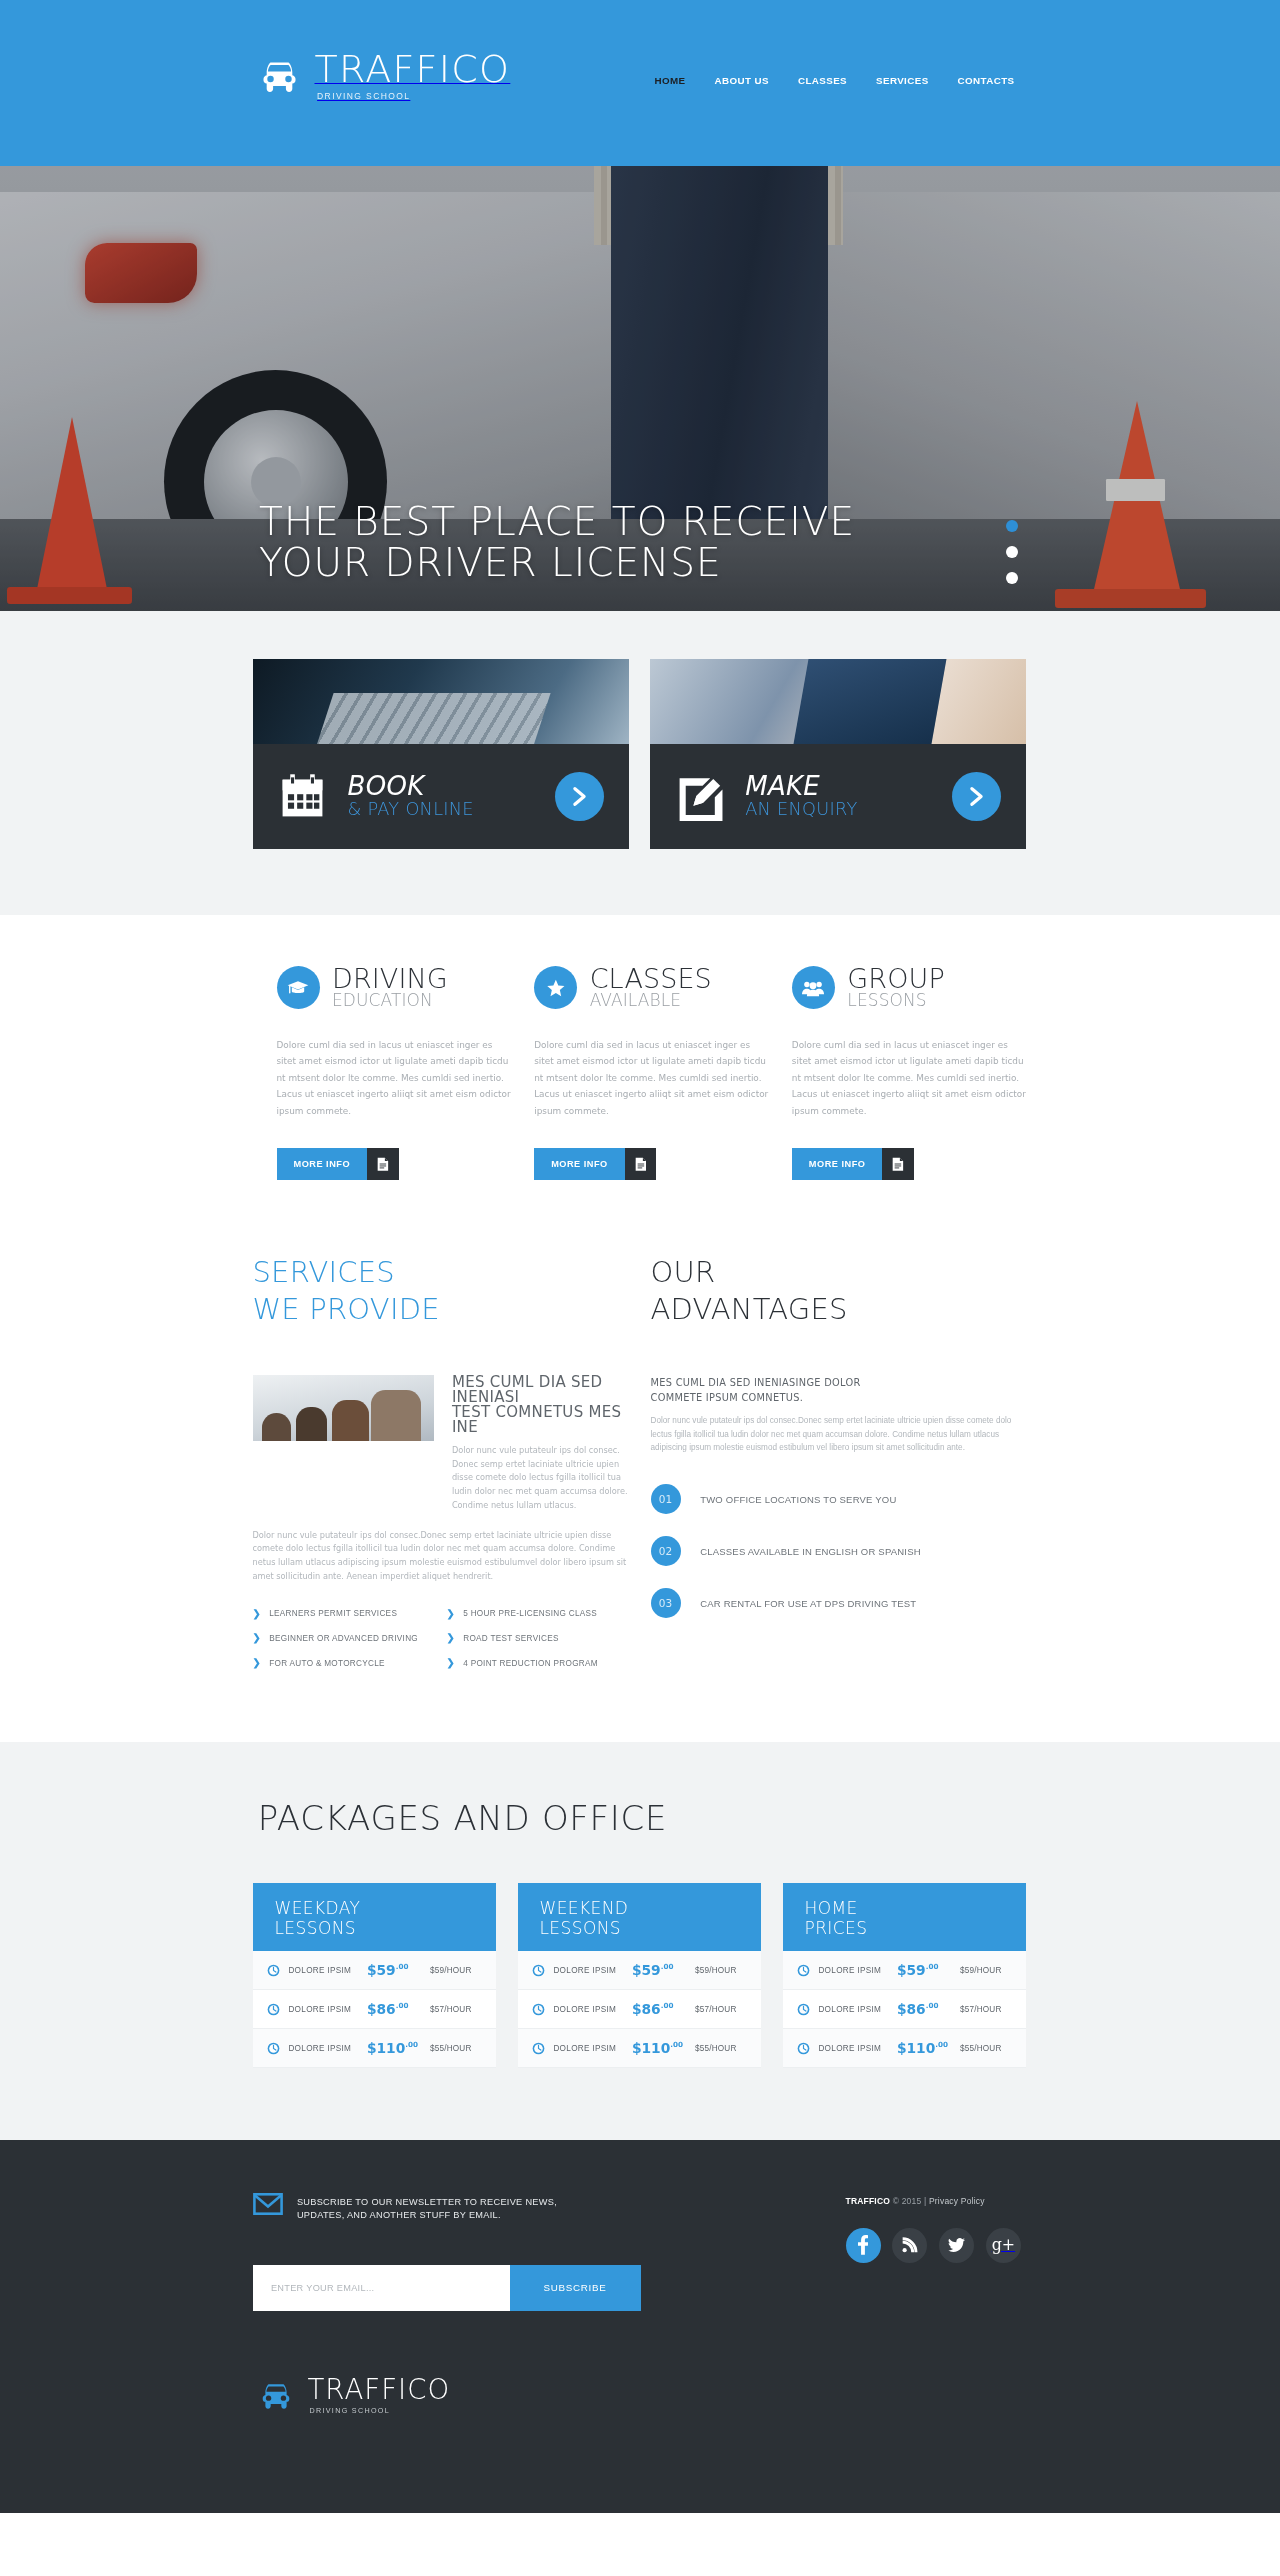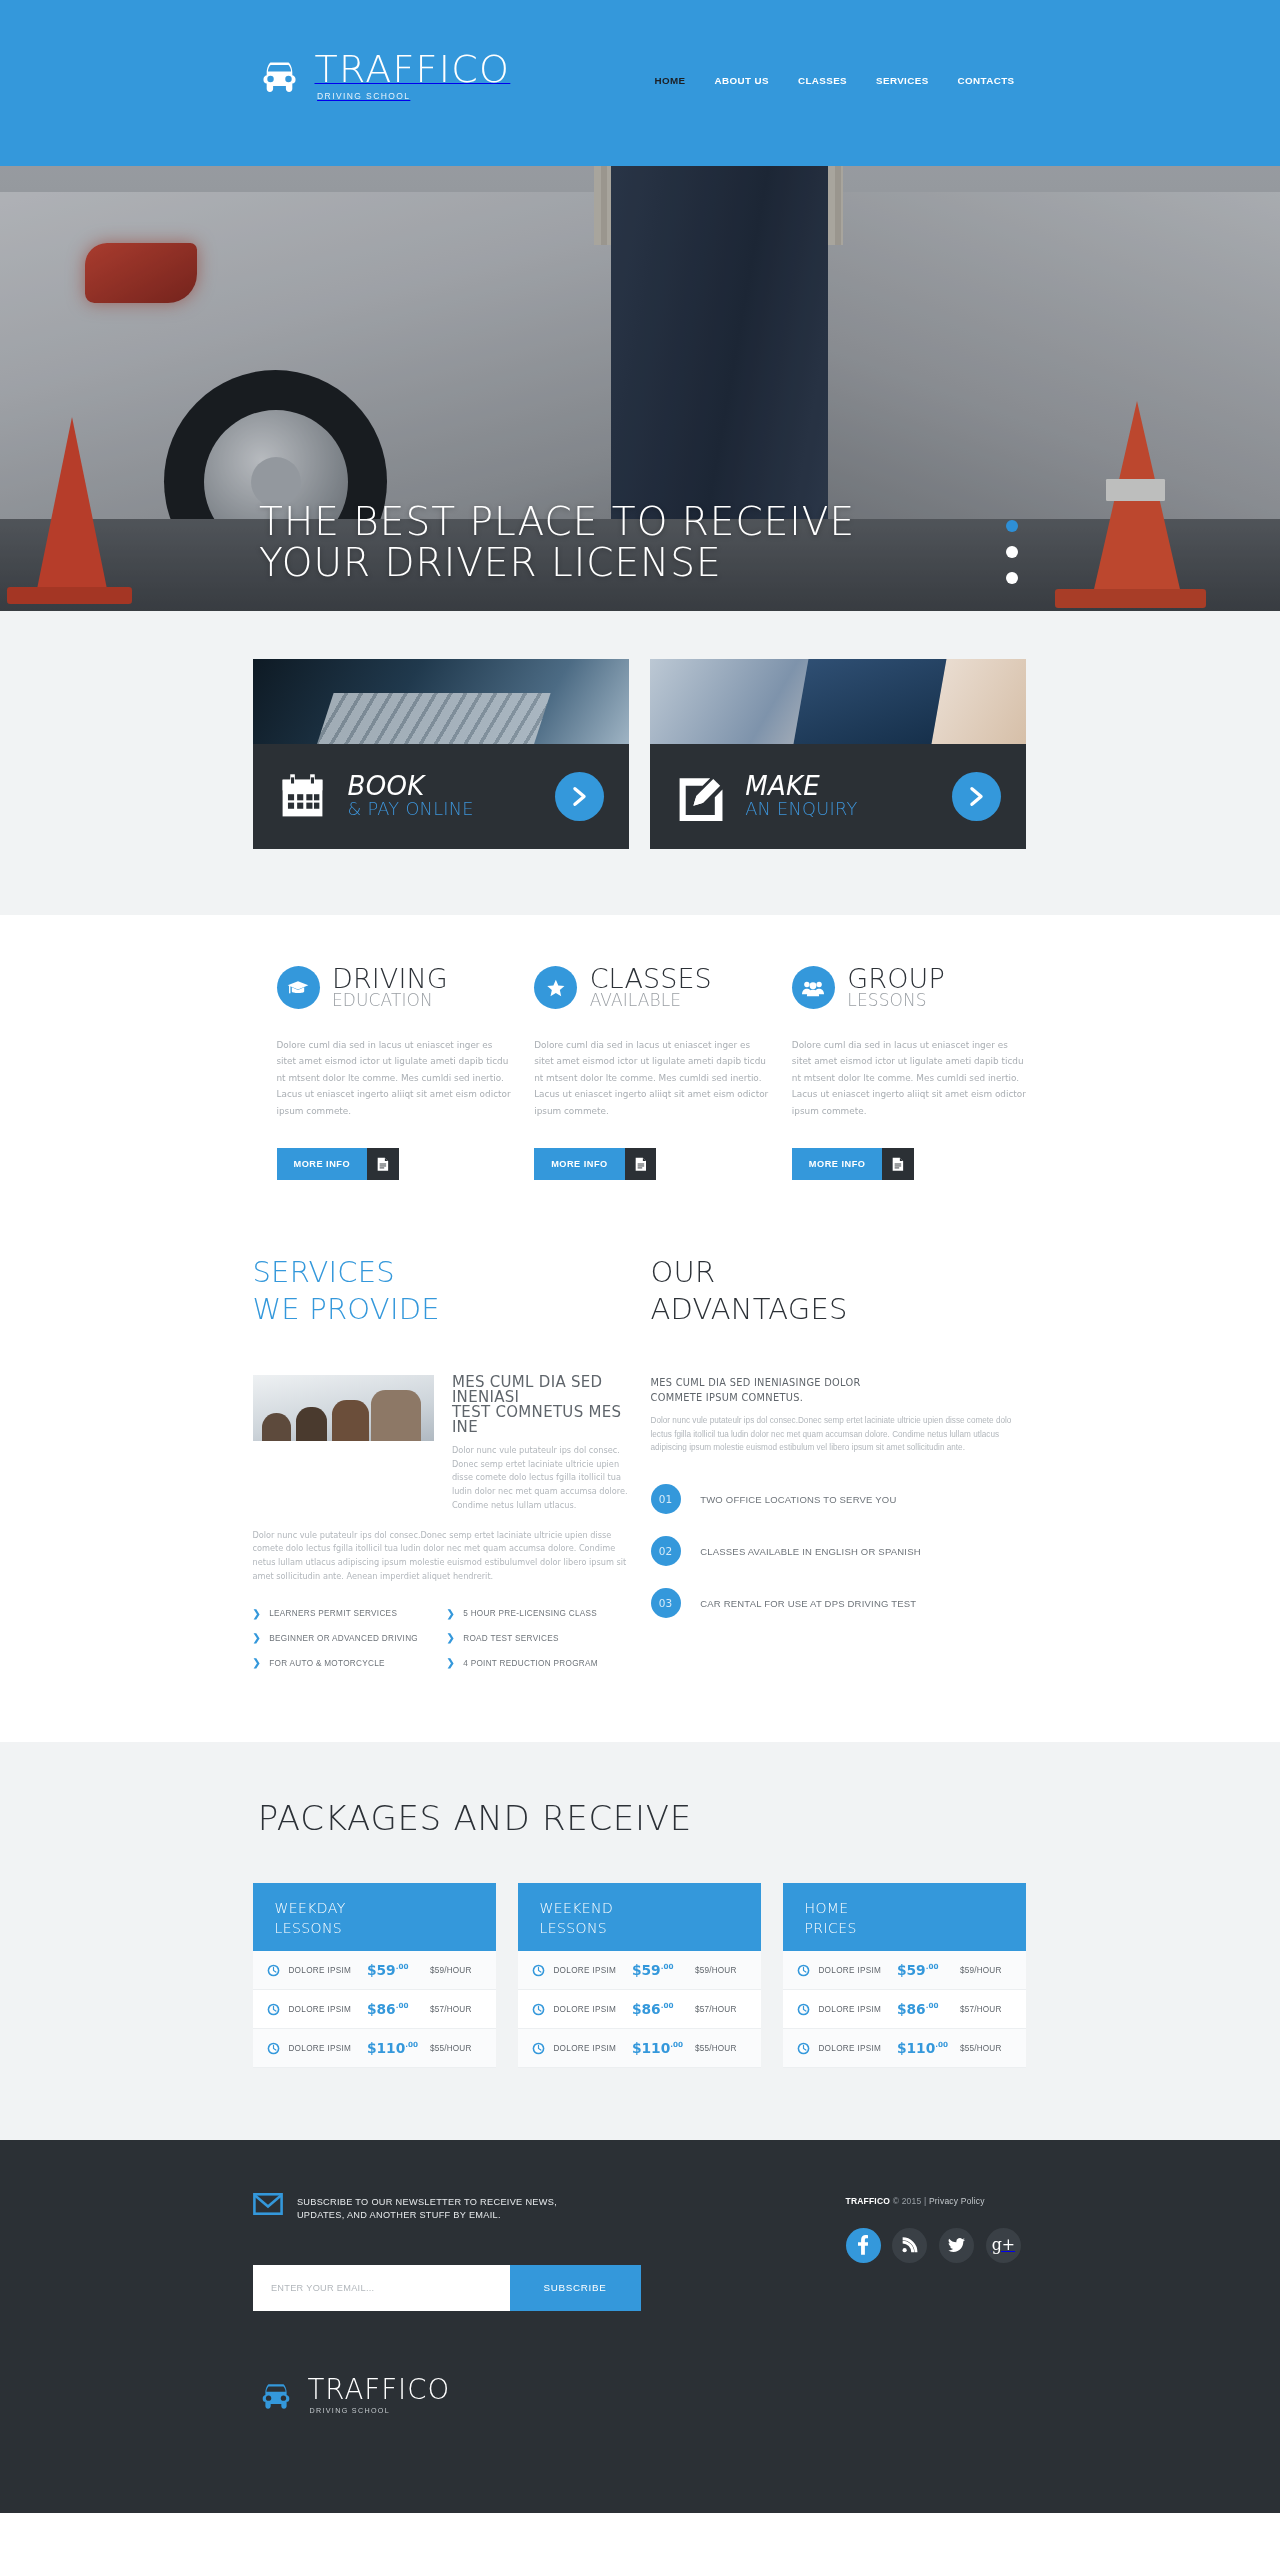--- a/index.html
+++ b/index.html
@@ -245,21 +245,21 @@
   .pricing h2 {
     font-size:34px; font-weight:300; color:#2c3137; letter-spacing:0.7px;
     margin-left:5.3px; font-family:"DejaVu Sans", sans-serif;
   }
   .price-row { display:flex; gap:22px; margin-top:45px; }
   .price-card { width:243px; background:#ffffff; }
   .price-head {
     background:#3498db; height:68px; padding:15.8px 22px; color:#ffffff;
   }
   .price-head .t {
-    font-size:14px; line-height:19.7px; font-weight:300; letter-spacing:0.4px;
+    font-size:17px; line-height:19.7px; font-weight:300; letter-spacing:0.4px;
     font-family:"DejaVu Sans", sans-serif;
   }
   .price-line {
     display:flex; align-items:center; height:39px; padding:0 14.4px; gap:0;
     border-bottom:0.7px solid #eceff1;
   }
   .price-line:nth-child(odd) { background:#ffffff; }
   .price-line:nth-child(even) { background:#fafbfc; }
   .price-line .clock { width:13px; flex:0 0 13px; }
   .price-line .name {
@@ -615,21 +615,21 @@
             </div>
           </div>
         </div>
 
       </div>
     </div>
   </div>
 
   <div class="pricing">
     <div class="container">
-      <h2>PACKAGES AND RECEIVE</h2>
+      <h2>PACKAGES AND OFFICE</h2>
       <div class="price-row">
 
         <div class="price-card">
           <div class="price-head">
             <div class="t">WEEKDAY</div>
             <div class="t">LESSONS</div>
           </div>
           <div class="price-line">
             <svg class="clock" viewBox="0 0 20 20">
                 <circle cx="10" cy="10" r="9" fill="#3498db"></circle>

